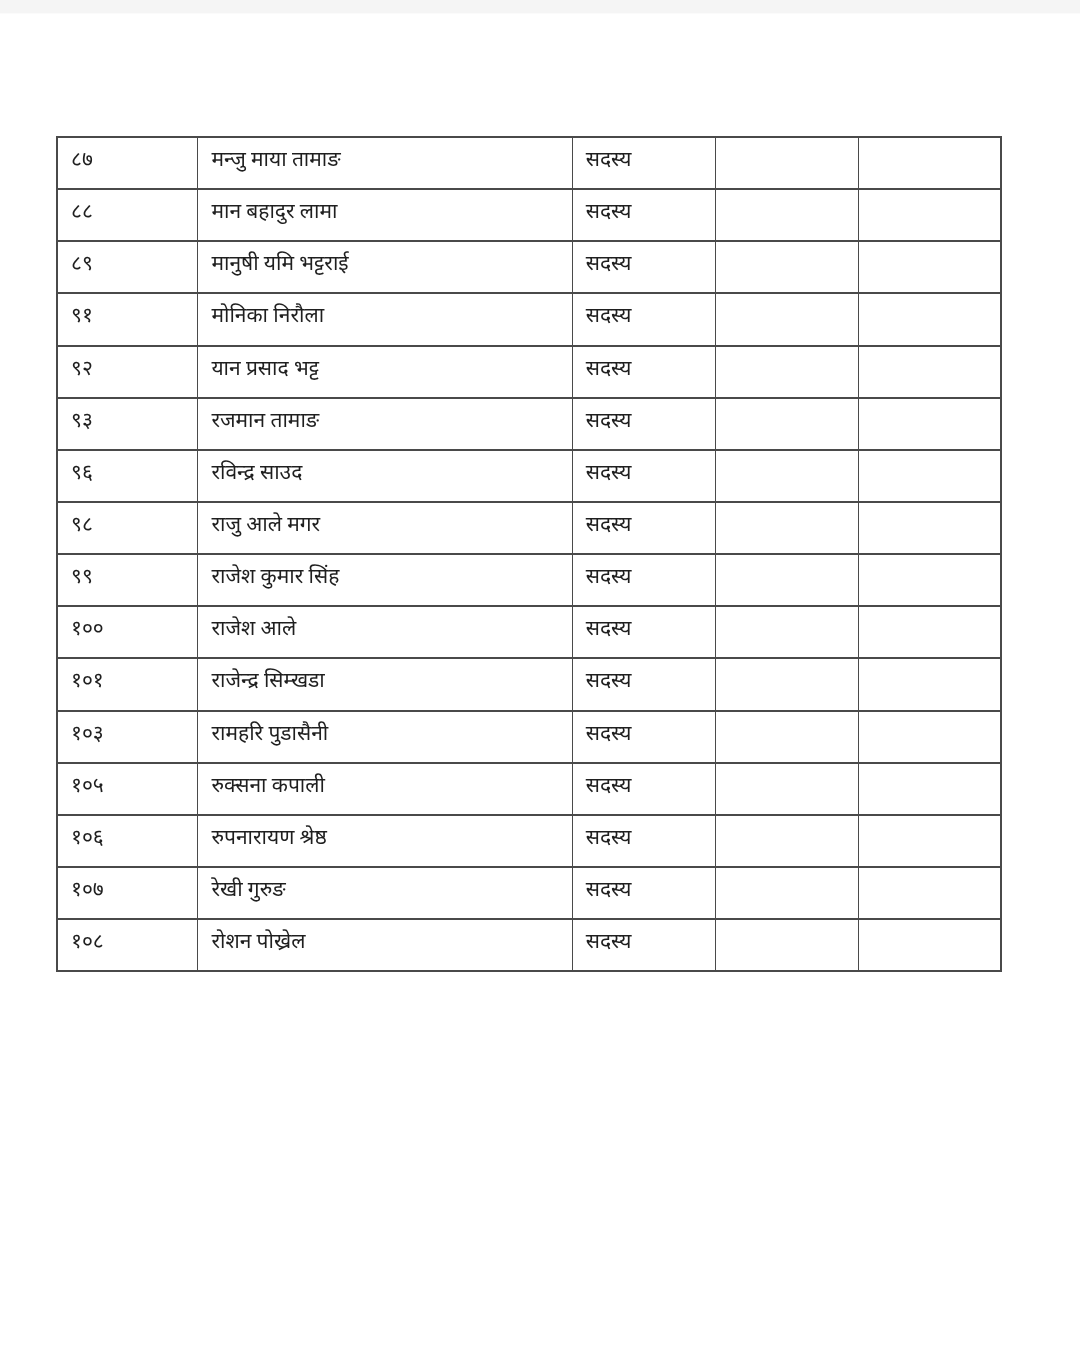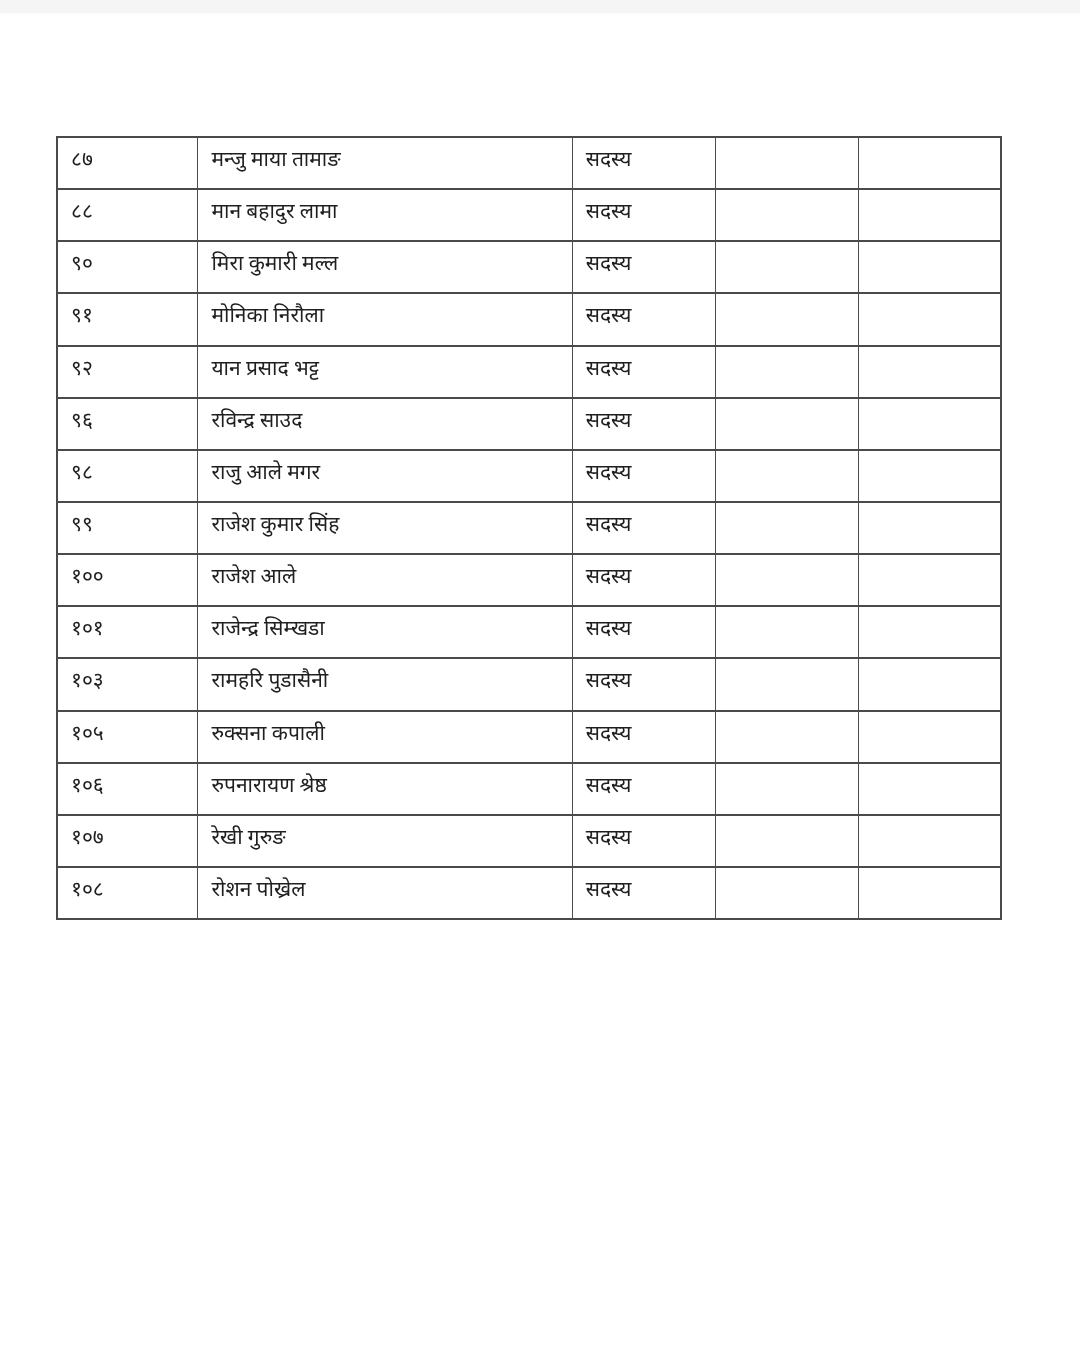--- a/index.html
+++ b/index.html
@@ -80,45 +80,52 @@
   </tr>
 
   <tr>
     <td><span>८८</span></td>
     <td><span>मान बहादुर लामा</span></td>
     <td><span>सदस्य</span></td>
     <td><span></span></td>
     <td><span></span></td>
   </tr>
 
-
-  <tr>
-    <td><span>९०</span></td>
-    <td><span>मिरा कुमारी मल्ल</span></td>
-    <td><span>सदस्य</span></td>
-    <td><span></span></td>
-    <td><span></span></td>
-  </tr>
+  <tr>
+    <td><span>८९</span></td>
+    <td><span>मानुषी यमि भट्टराई</span></td>
+    <td><span>सदस्य</span></td>
+    <td><span></span></td>
+    <td><span></span></td>
+  </tr>
+
 
   <tr>
     <td><span>९१</span></td>
     <td><span>मोनिका निरौला</span></td>
     <td><span>सदस्य</span></td>
     <td><span></span></td>
     <td><span></span></td>
   </tr>
 
   <tr>
     <td><span>९२</span></td>
     <td><span>यान प्रसाद भट्ट</span></td>
     <td><span>सदस्य</span></td>
     <td><span></span></td>
     <td><span></span></td>
   </tr>
 
+  <tr>
+    <td><span>९३</span></td>
+    <td><span>रजमान तामाङ</span></td>
+    <td><span>सदस्य</span></td>
+    <td><span></span></td>
+    <td><span></span></td>
+  </tr>
 
 
 
   <tr>
     <td><span>९६</span></td>
     <td><span>रविन्द्र साउद</span></td>
     <td><span>सदस्य</span></td>
     <td><span></span></td>
     <td><span></span></td>
   </tr>

